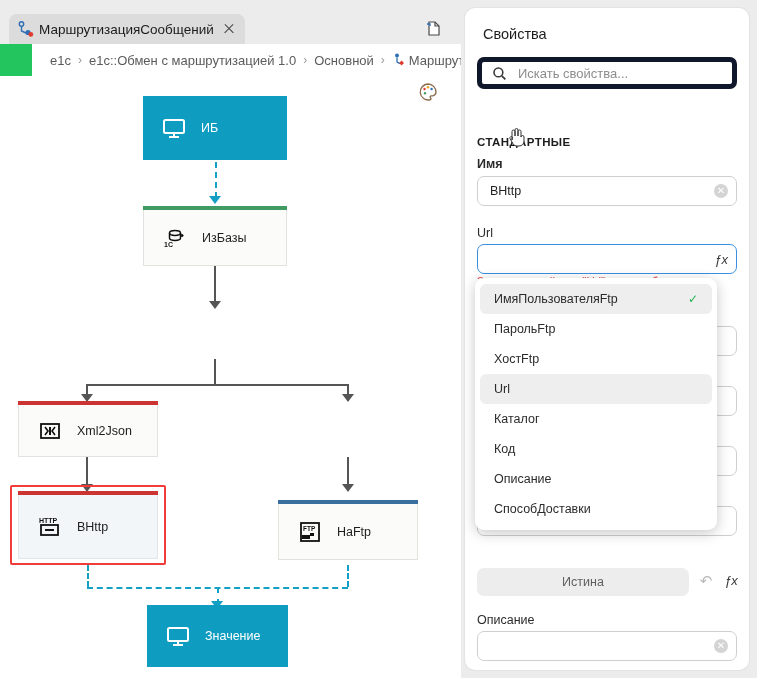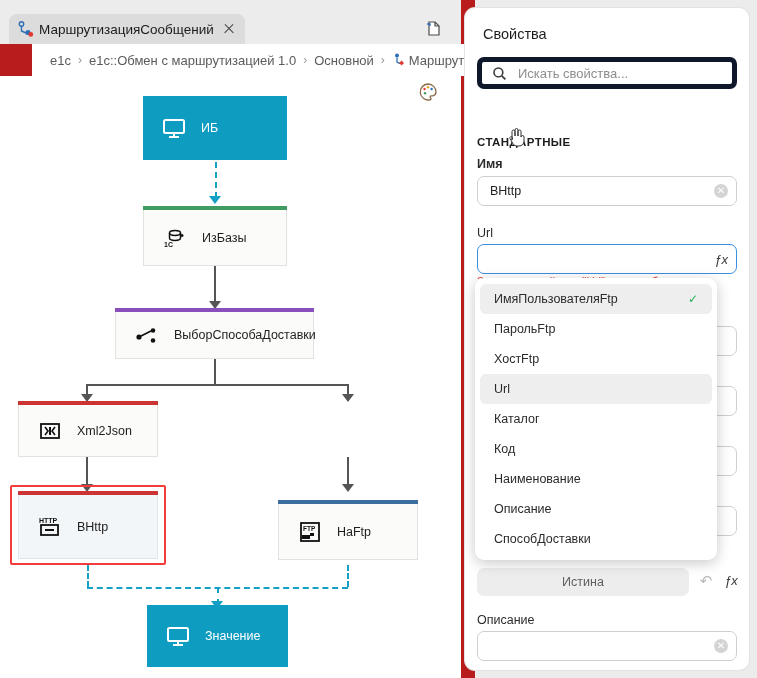--- a/index.html
+++ b/index.html
@@ -6,21 +6,21 @@
   body{
     width:757px;height:678px;
     background:#ececec;
     font-family:"Liberation Sans","DejaVu Sans",sans-serif;
     font-size:13px;color:#202020;
     overflow:hidden;position:relative;
   }
   
   #editor-pane{
     position:absolute;left:0;top:0;width:461px;height:678px;
-    background:#b91c1c;overflow:hidden;padding-left:14px;
+    background:#22c55e;overflow:hidden;
   }
   #tabstrip{
     position:absolute;left:0;top:0;width:461px;height:44px;
     background:#ececec;
   }
   #tab-active{
     position:absolute;left:9px;top:14px;width:236px;height:30px;
     background:#dcdcdc;border-radius:8px 8px 0 0;
     display:flex;align-items:center;padding:0 8px;box-sizing:border-box;
   }
@@ -254,34 +254,20 @@
             <ellipse cx="13" cy="8" rx="5.5" ry="2.4" fill="none" stroke="#111" stroke-width="1.5"></ellipse>
             <path d="M7.5 8 v5 a5.5 2.4 0 0 0 11 0 v-5" fill="none" stroke="#111" stroke-width="1.5"></path>
             <path d="M18.5 10.5 h3 M20 9 v3" stroke="#111" stroke-width="1.5"></path>
             <text x="2" y="22" font-size="7" font-weight="bold" fill="#111" font-family="sans-serif">1C</text>
           </svg>
         </span>
         <span class="nlabel">ИзБазы</span>
       </div>
     </div>
 
-    <div class="node" style="left:115px;top:232px;width:199px;height:51px;">
-      <div class="bar" style="background:#8a4fbd;"></div>
-      <div class="body">
-        <span class="nico">
-          <svg viewBox="0 0 26 26" width="26" height="26">
-            <circle cx="5" cy="15" r="2.6" fill="#111"></circle>
-            <circle cx="19" cy="8.5" r="2.3" fill="#111"></circle>
-            <circle cx="19" cy="18.5" r="2.3" fill="#111"></circle>
-            <path d="M7 14 L17 9" stroke="#111" stroke-width="1.6" fill="none"></path>
-          </svg>
-        </span>
-        <span class="nlabel">ВыборСпособаДоставки</span>
-      </div>
-    </div>
 
     <div class="node" style="left:18px;top:325px;width:140px;height:56px;border-radius:27px;">
       <div class="bar" style="background:#cc3434;"></div>
       <div class="body">
         <span class="nico">
           <svg viewBox="0 0 26 26" width="26" height="26">
             <rect x="4" y="6" width="18" height="14" fill="none" stroke="#111" stroke-width="1.8"></rect>
             <path d="M8 9 l3 4 l-3 4 M18 9 l-3 4 l3 4" stroke="#111" stroke-width="1.6" fill="none"></path>
             <rect x="12" y="9" width="2" height="8" fill="#111"></rect>
           </svg>
@@ -407,23 +393,20 @@
       <div class="dd-item hl">
         <span>Url</span>
       </div>
       <div class="dd-item">
         <span>Каталог</span>
       </div>
       <div class="dd-item">
         <span>Код</span>
       </div>
       <div class="dd-item">
-        <span>Наименование</span>
-      </div>
-      <div class="dd-item">
         <span>Описание</span>
       </div>
       <div class="dd-item">
         <span>СпособДоставки</span>
       </div>
     </div>
 
   <div id="cursor">
     <svg viewBox="0 0 20 22" width="20" height="22">
       <path d="M6 14 V5.5 a1.5 1.5 0 0 1 3 0 V10 V4 a1.5 1.5 0 0 1 3 0 v6 V5.5 a1.5 1.5 0 0 1 3 0 V11 a1.5 1.5 0 0 1 3 0 v4 c0 3-2 5-5 5 h-2 c-3 0-4-2-5-4 l-2-3.5 a1.4 1.4 0 0 1 2.4-1.4 z" fill="#fff" stroke="#333" stroke-width="1"></path>

